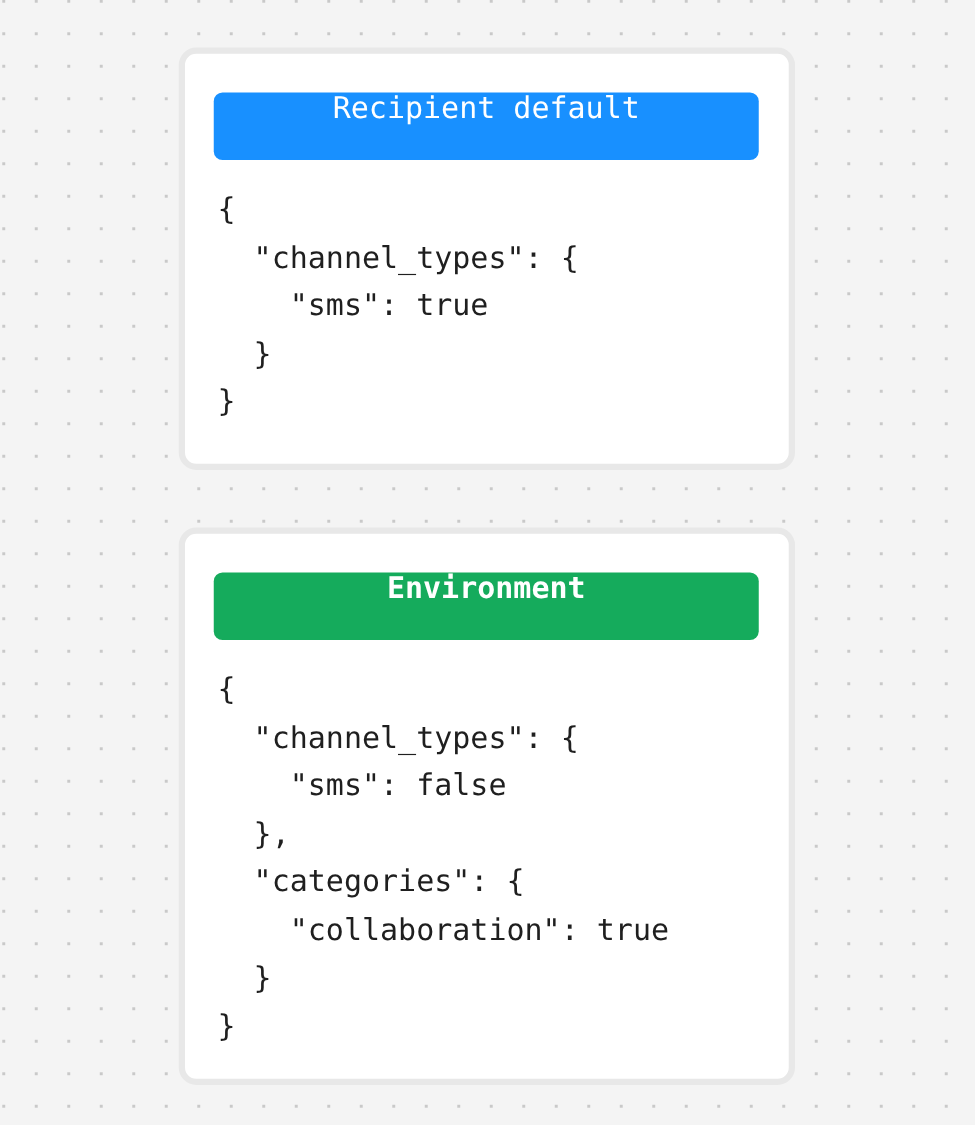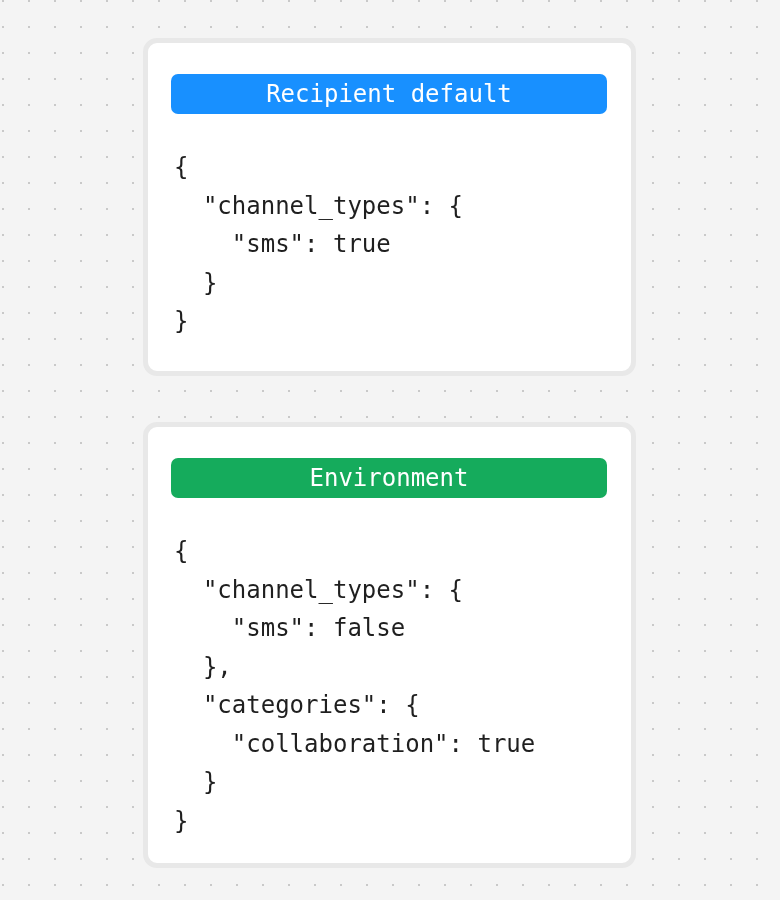--- a/index.html
+++ b/index.html
@@ -42,29 +42,29 @@
     top: 422px;
     height: 446px;
   }
 
   
   .card-header {
     position: absolute;
     left: 23px;
     top: 31px;
     width: 436px;
-    height: 40px;
+    height: 54px;
     border-radius: 7px;
     display: flex;
-    align-items: center;
+    align-items: flex-start;
     justify-content: center;
     box-sizing: border-box;
   }
   .card-header--blue  { background: #1890ff; }
-  .card-header--green { background: #15ab5c; }
+  .card-header--green { background: #15ab5c; font-weight: bold; }
 
   .card-header-title {
     color: #ffffff;
     font-family: "DejaVu Sans Mono", monospace;
     font-size: 24px;
     line-height: 24px;
     letter-spacing: 0px;
     white-space: pre;
   }
 

